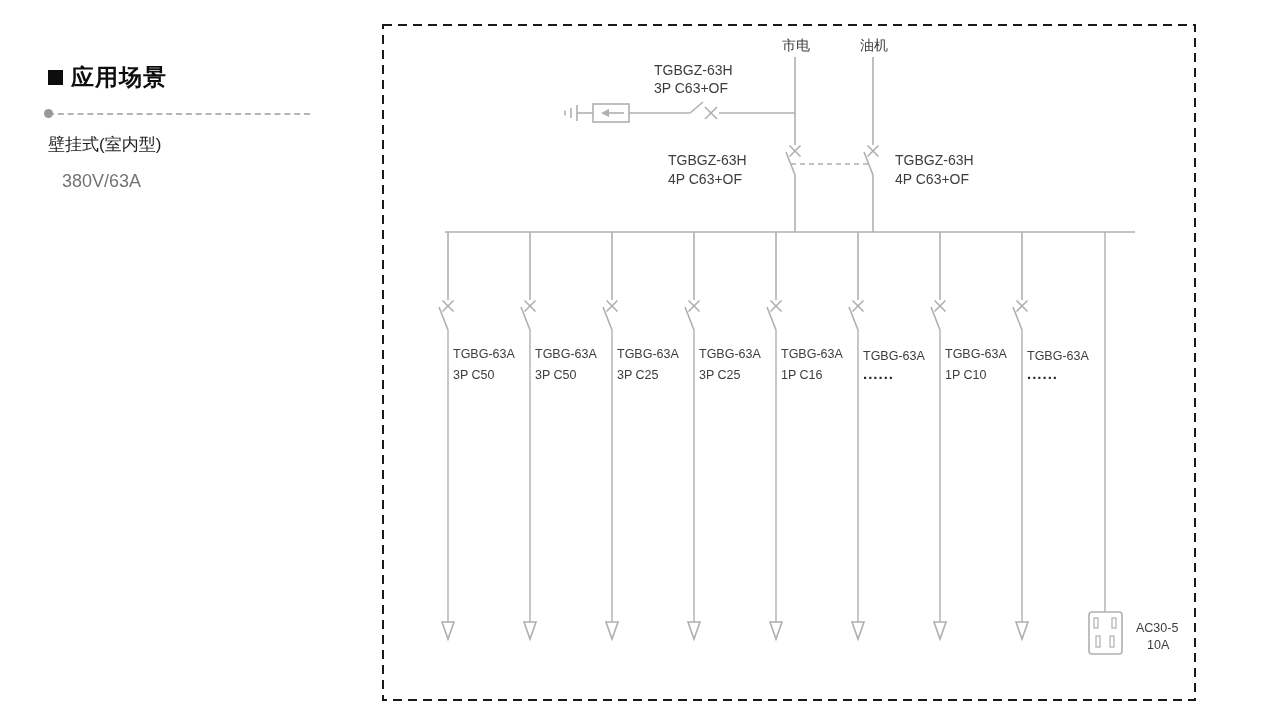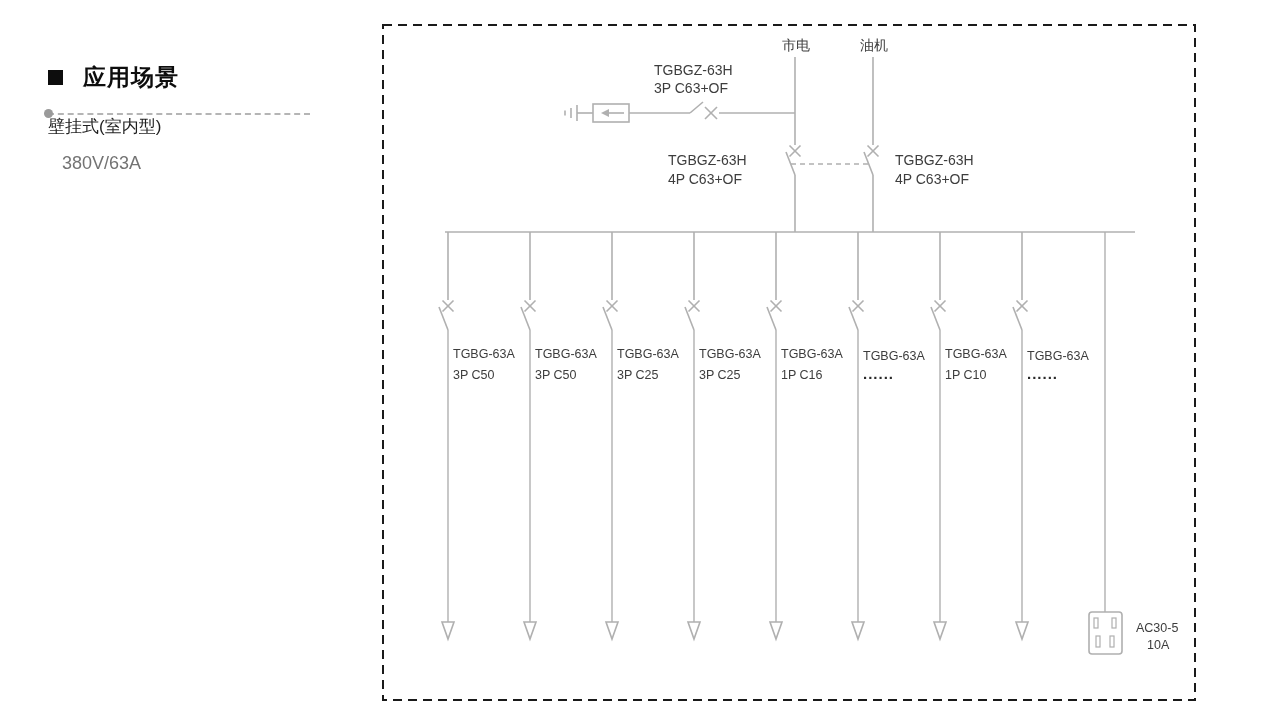--- a/index.html
+++ b/index.html
@@ -4,26 +4,26 @@
 <style>
   html,body{margin:0;padding:0;background:#ffffff;}
   .canvas{
     position:relative;
     width:1269px;height:721px;
     background:#ffffff;
     font-family:"Liberation Sans",sans-serif;
     overflow:hidden;
   }
   .side{position:absolute;left:48px;top:62px;width:300px;}
-  .heading{display:flex;align-items:center;gap:20px;}
+  .heading{display:flex;align-items:center;gap:8px;}
   .bullet{width:15px;height:15px;background:#0d0d0d;display:inline-block;}
   .heading-text{font-size:23px;font-weight:bold;color:#0d0d0d;letter-spacing:1px;}
   .leader{position:relative;margin-top:20px;width:262px;border-top:2px dashed #b5b5b5;}
   .leader-dot{position:absolute;left:-4px;top:-6px;width:9px;height:9px;border-radius:50%;background:#9a9a9a;display:inline-block;}
-  .subtitle{font-size:17px;color:#1f1f1f;}
+  .subtitle{margin-top:18px;font-size:17px;color:#1f1f1f;}
   .rating{margin-top:15px;margin-left:14px;font-size:18px;color:#737373;}
   svg{position:absolute;left:0;top:0;}
   .t14{font-family:"Liberation Sans",sans-serif;font-size:14px;fill:#3d3d3d;}
   .t12{font-family:"Liberation Sans",sans-serif;font-size:12.5px;fill:#3d3d3d;}
   .dots{font-weight:bold;font-size:15px;letter-spacing:1px;fill:#2a2a2a;}
   .wire{stroke:#b0b0b0;stroke-width:1.6;fill:none;}
   .wire-thin{stroke:#b0b0b0;stroke-width:1.4;fill:none;}
   .open-arrow{fill:#ffffff;stroke:#b0b0b0;stroke-width:1.6;}
 </style>
 </head>

